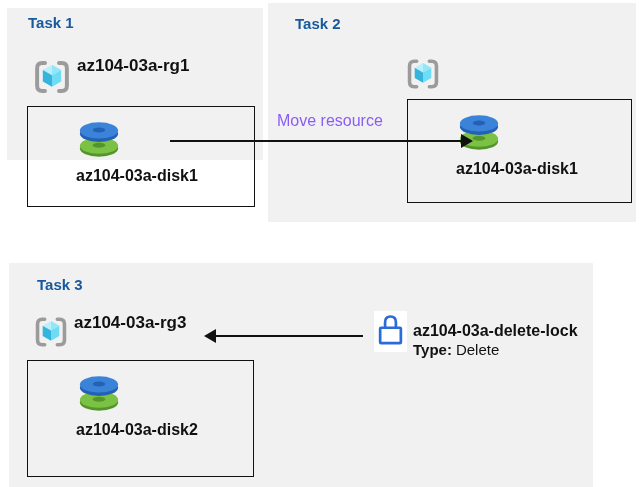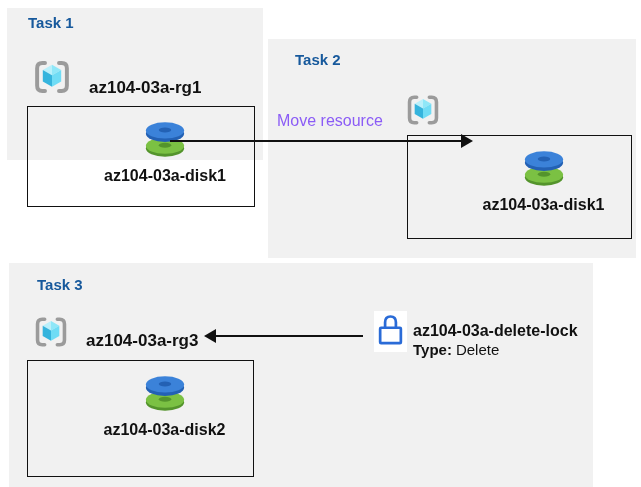--- a/index.html
+++ b/index.html
@@ -3,40 +3,40 @@
 <meta charset="utf-8">
 <style>
   html,body{margin:0;padding:0;}
   body{
     width:641px;height:487px;position:relative;background:#ffffff;
     font-family:"Liberation Sans","DejaVu Sans",sans-serif;color:#111;
     overflow:hidden;
   }
   .panel{position:absolute;background:#f1f1f1;}
   #panel-1{left:7px;top:8px;width:256px;height:152px;}
-  #panel-2{left:268px;top:3px;width:368px;height:219px;margin-top:36px;}
+  #panel-2{left:268px;top:3px;width:368px;height:219px;}
   #panel-3{left:9px;top:263px;width:584px;height:224px;}
   .panel-title{
     position:absolute;font-weight:bold;font-size:15px;color:#17599c;
     white-space:nowrap;
   }
   #panel-1 .panel-title{left:21px;top:6px;}
   #panel-2 .panel-title{left:27px;top:12px;}
   #panel-3 .panel-title{left:28px;top:13px;}
   .rg-row{
-    position:absolute;display:flex;align-items:flex-end;gap:16px;
+    position:absolute;display:flex;align-items:flex-start;gap:4px;
   }
   #panel-1 .rg-row{left:24px;top:48px;}
   #panel-2 .rg-row{left:136px;top:52px;}
   #panel-3 .rg-row{left:23px;top:50px;}
   .rg-label{font-weight:bold;font-size:17px;color:#111;white-space:nowrap;}
   .rg-icon svg{display:block;}
   .resource-box{
     position:absolute;border:1.5px solid #111;box-sizing:border-box;
-    display:flex;flex-direction:column;align-items:center;
+    display:flex;flex-direction:column;
     padding-top:11px;gap:5px;padding-left:48px;
   }
   #panel-1 .resource-box{left:20px;top:98px;width:228px;height:101px;}
   #panel-2 .resource-box{left:139px;top:96px;width:225px;height:104px;}
   #panel-3 .resource-box{left:18px;top:97px;width:227px;height:117px;}
   .disk-label{font-weight:bold;font-size:16px;color:#111;white-space:nowrap;}
   .disk-icon svg{display:block;}
   
   .arrow-line{position:absolute;height:2px;background:#111;}
   #move-arrow-line{left:170px;top:140px;width:293px;}

